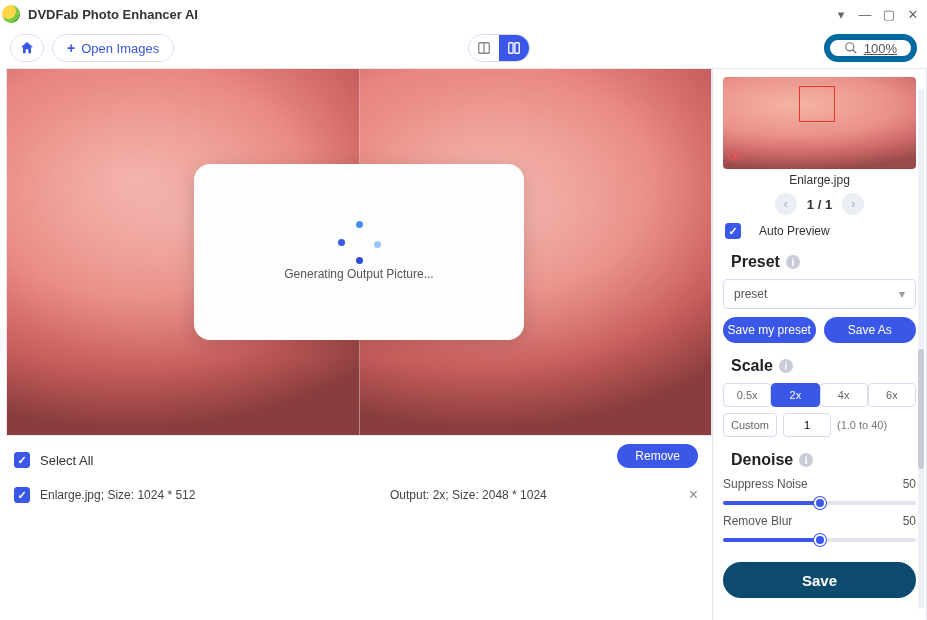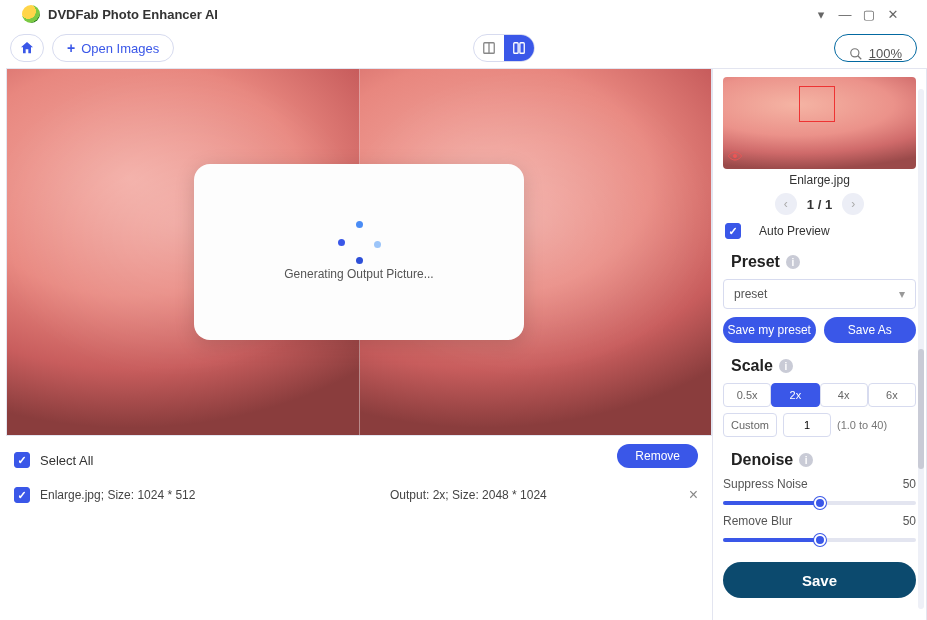--- a/index.html
+++ b/index.html
@@ -1,37 +1,37 @@
 <!DOCTYPE html>
 <html><head>
 <meta charset="utf-8">
 <style>
 * { box-sizing: border-box; margin: 0; padding: 0; font-family: -apple-system, "Segoe UI", Arial, sans-serif; }
 body { background: #fff; width: 927px; height: 620px; overflow: hidden; font-size: 13px; color: #333; }
 
 
-.titlebar { display: flex; align-items: center; padding: 4px 22px; height: 28px; }
+.titlebar { display: flex; align-items: center; padding: 4px 2px; height: 28px; }
 .logo { width: 18px; height: 18px; border-radius: 50%; background: radial-gradient(circle at 35% 35%, #ffd54a 0 45%, #7ac943 46% 70%, #2a7e19 71% 100%); margin-right: 8px; }
 .title { font-weight: 600; font-size: 13px; }
 .title-spacer { flex: 1; }
 .win-icon { width: 24px; text-align: center; color: #666; font-size: 13px; cursor: pointer; }
 
 
 .toolbar { display: flex; align-items: center; padding: 6px 10px; gap: 8px; }
 .home-btn { width: 34px; height: 28px; border: 1px solid #d7dbef; border-radius: 14px; display: flex; align-items: center; justify-content: center; background: #fff; }
 .home-btn svg { width: 16px; height: 16px; fill: #3a57e8; }
 .open-btn { height: 28px; padding: 0 14px; border: 1px solid #d7dbef; border-radius: 14px; display: flex; align-items: center; gap: 6px; color: #3a57e8; font-size: 13px; background: #fff; }
 .plus { font-size: 14px; font-weight: bold; }
 .toolbar-center { flex: 1; display: flex; justify-content: center; }
 .view-toggle { display: flex; border: 1px solid #d7dbef; border-radius: 14px; overflow: hidden; }
 .view-toggle div { width: 30px; height: 26px; display: flex; align-items: center; justify-content: center; }
 .view-toggle .active { background: #3a57e8; }
 .view-toggle svg { width: 14px; height: 14px; stroke: #888; fill: none; stroke-width: 1.5; }
 .view-toggle .active svg { stroke: #fff; }
-.zoom-btn { height: 28px; padding: 0 14px; border: 1px solid #0369a1; border-radius: 14px; display: flex; align-items: flex-end; gap: 6px; color: #555; background: #fff; text-decoration: underline; }
+.zoom-btn { height: 28px; padding: 0 14px; border: 6px solid #0369a1; border-radius: 14px; display: flex; align-items: center; gap: 6px; color: #555; background: #fff; text-decoration: underline; }
 
 
 .main { display: flex; height: 562px; }
 .left { width: 712px; display: flex; flex-direction: column; }
 .right { flex: 1; border: 1px solid #e3e5f0; padding: 8px 10px 10px 10px; overflow-y: auto; position: relative; }
 
 
 .preview { position: relative; height: 368px; display: flex; border: 1px solid #e3e5f0; margin-left: 6px; }
 .img-half { flex: 1; background: 
   radial-gradient(ellipse 90% 70% at 48% 42%, rgba(255,255,255,0.2), transparent 60%),

